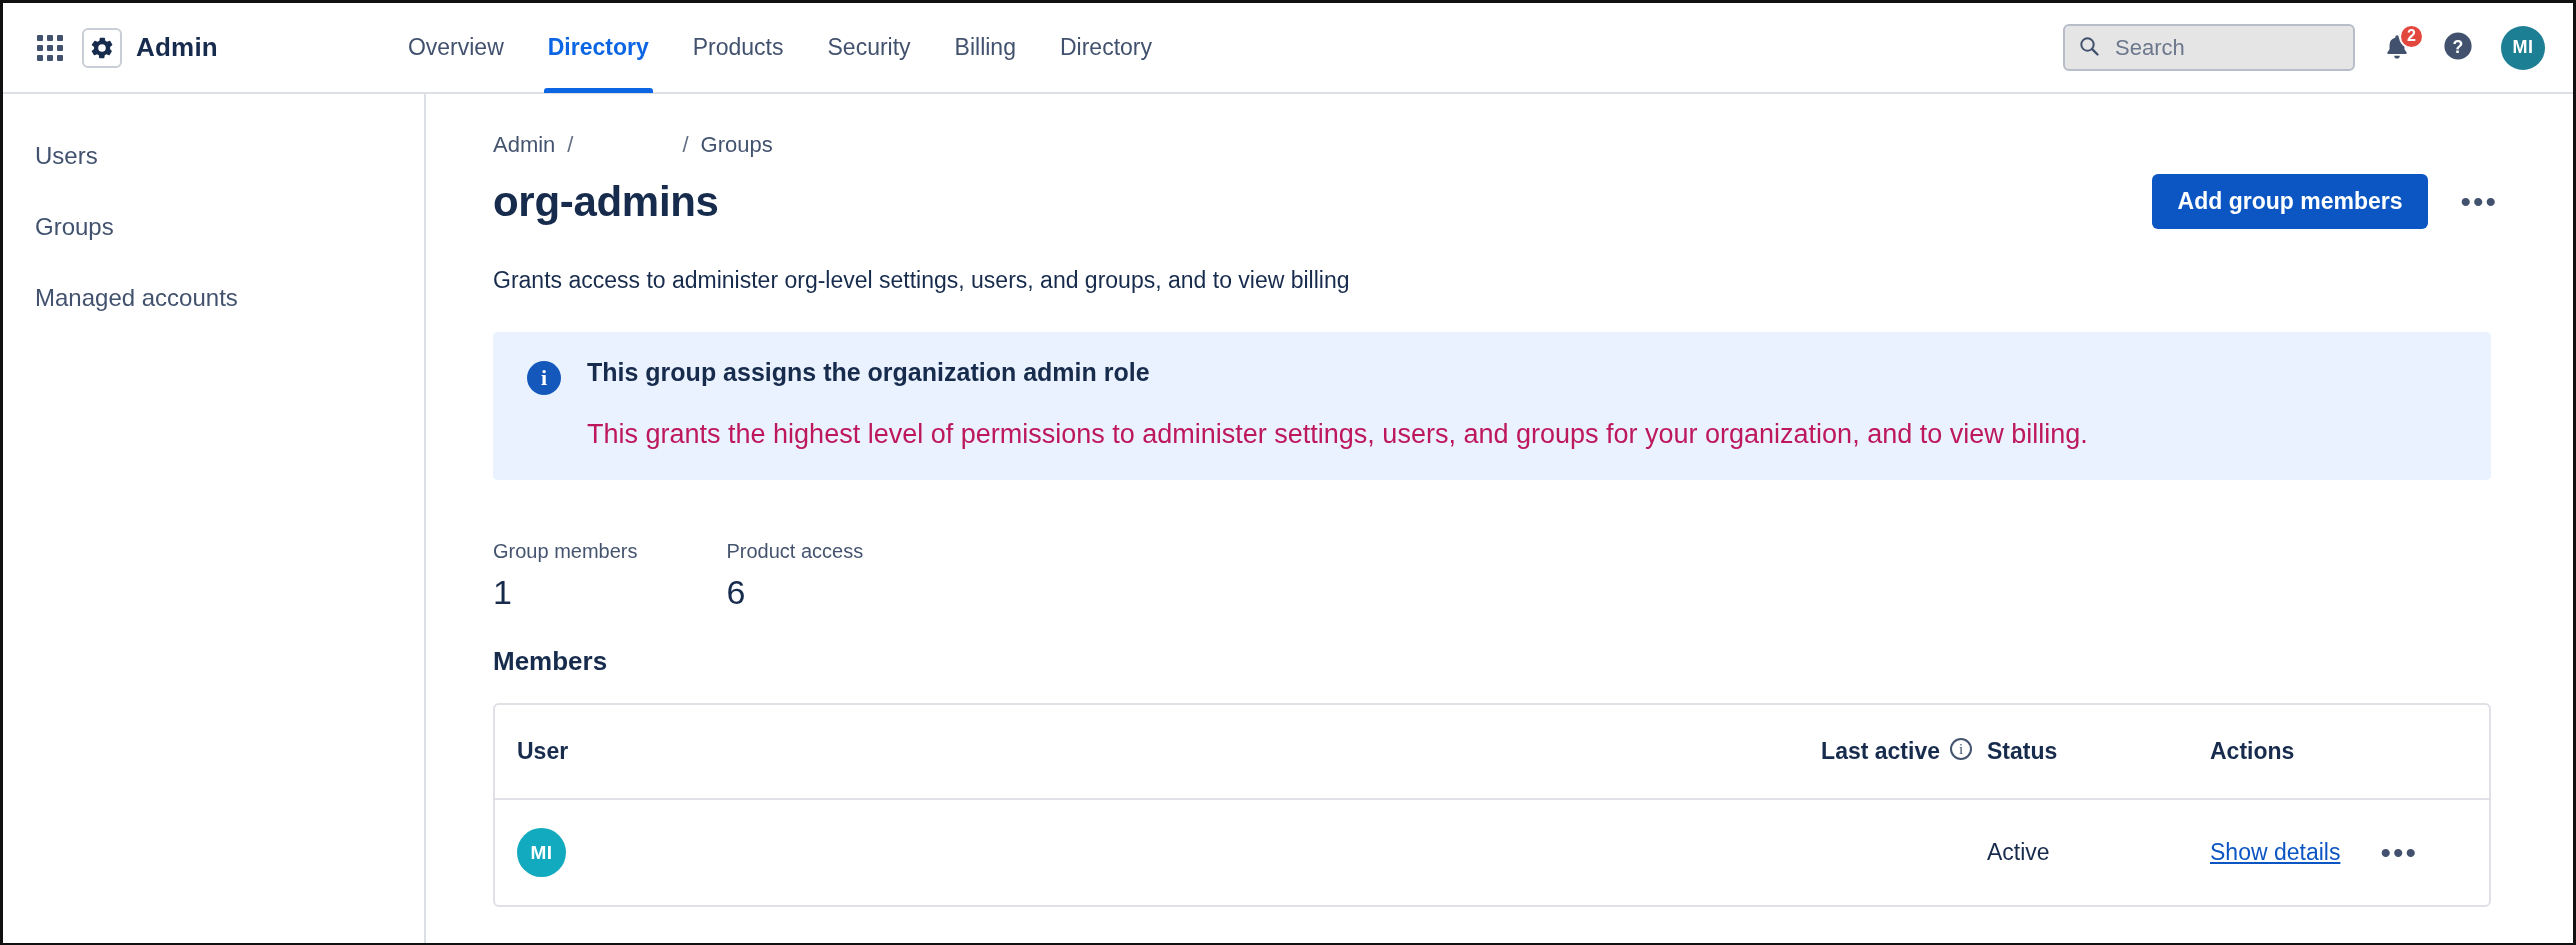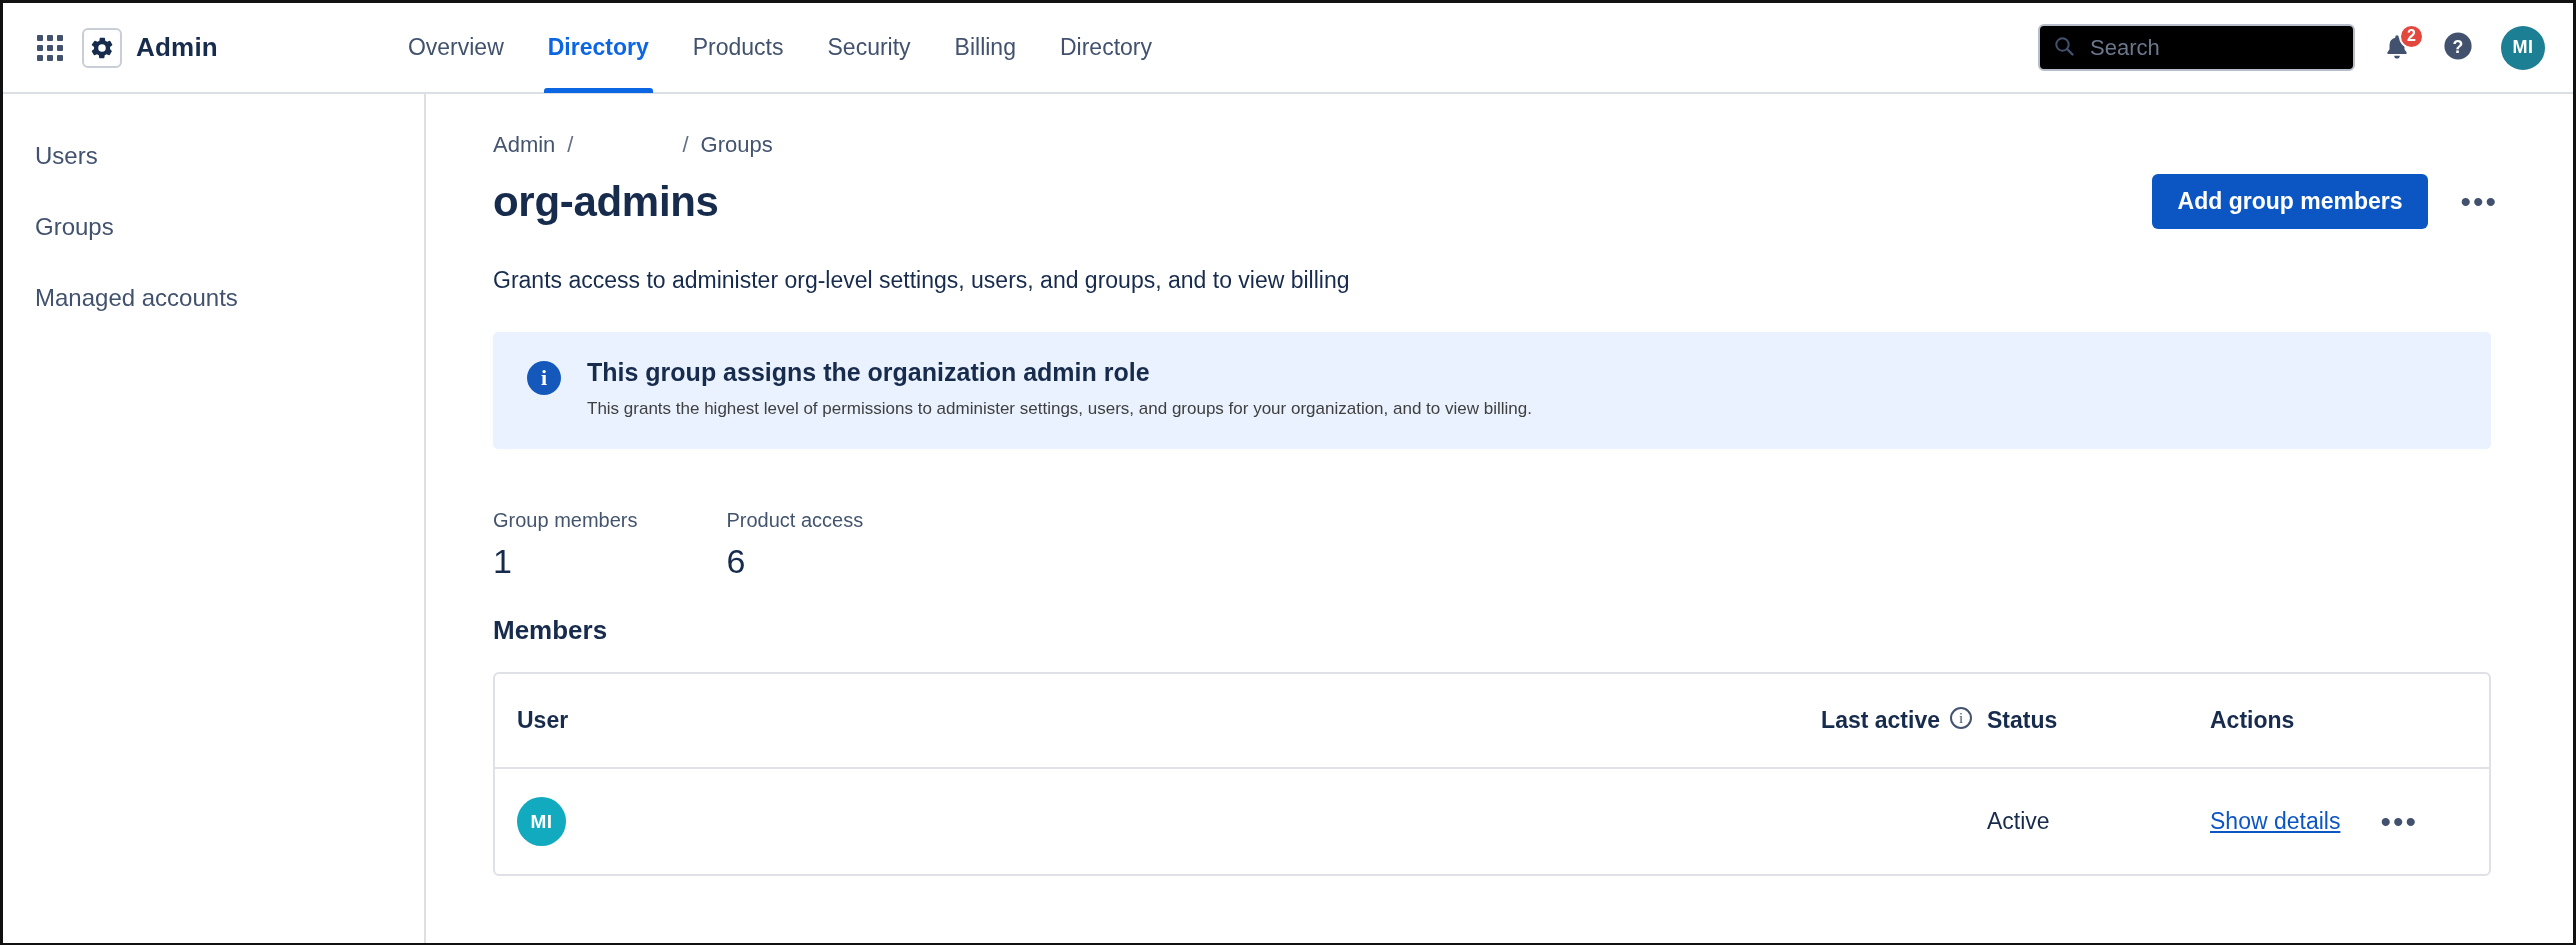--- a/index.html
+++ b/index.html
@@ -103,29 +103,29 @@
   }
 
   .nav-right {
     margin-left: auto;
     display: flex;
     align-items: center;
     gap: 26px;
     padding-right: 28px;
   }
   .search-box {
-    width: 317px;
+    width: 292px;
     height: 47px;
     border: 2px solid #b7bec9;
     border-radius: 6px;
     display: flex;
     align-items: center;
     padding: 0 12px;
     gap: 12px;
-    background: #000000;
+    background: #e5e5e5;
   }
   .search-box input {
     border: none;
     outline: none;
     font-size: 22px;
     color: #5e6c84;
     width: 100%;
     font-family: "Liberation Sans", sans-serif;
     background: transparent;
   }
@@ -267,23 +267,23 @@
     justify-content: center;
     margin-top: 3px;
     font-family: "Liberation Serif", serif;
   }
   .info-title {
     font-size: 25px;
     font-weight: bold;
     color: #172b4d;
   }
   .info-text {
-    margin-top: 12px;
-    font-size: 17px;
-    color: #404040;
+    margin-top: 32px;
+    font-size: 27px;
+    color: #be185d;
   }
 
   .stats {
     display: flex;
     margin-top: 60px;
     gap: 0;
   }
   .stat { margin-right: 89px; }
   .stat-label {
     font-size: 20px;

